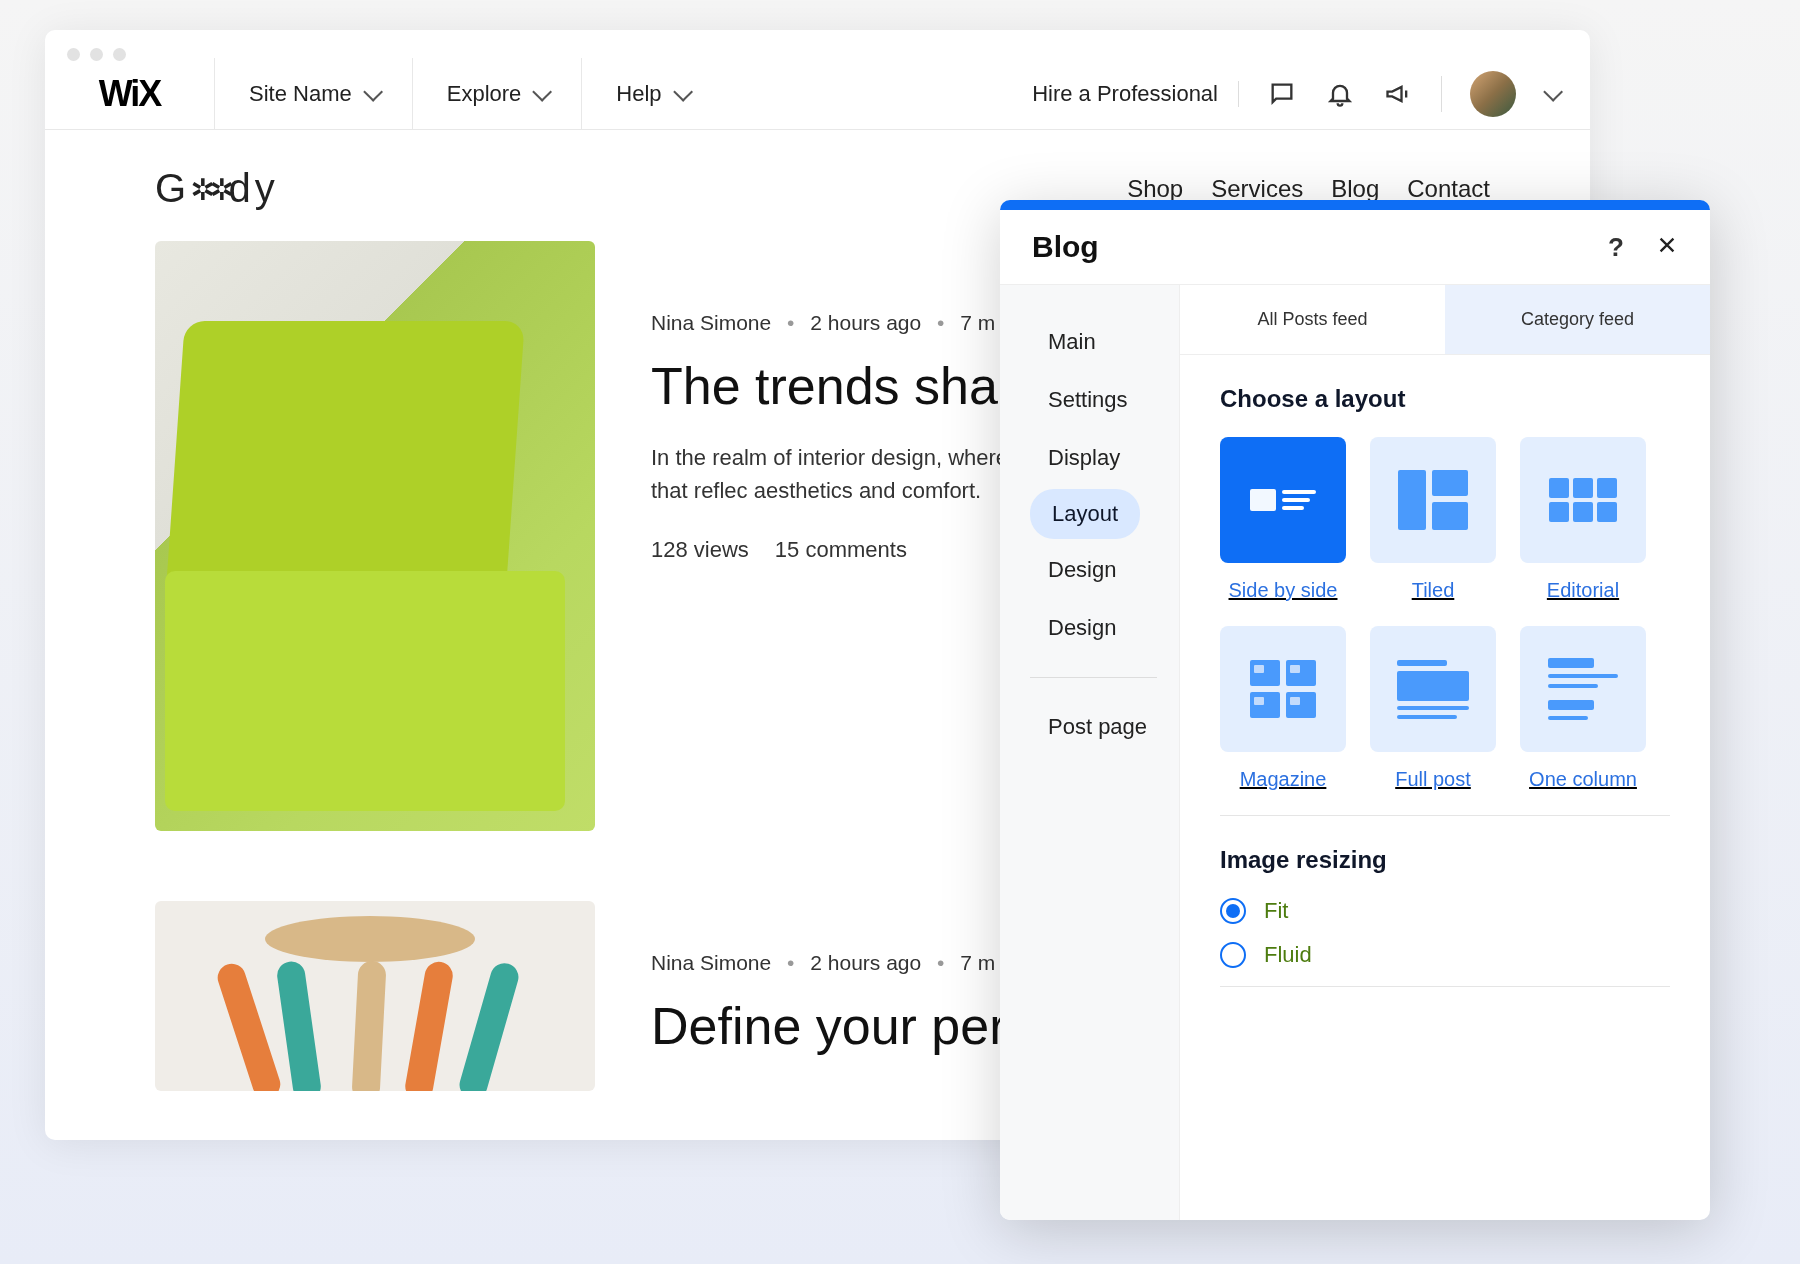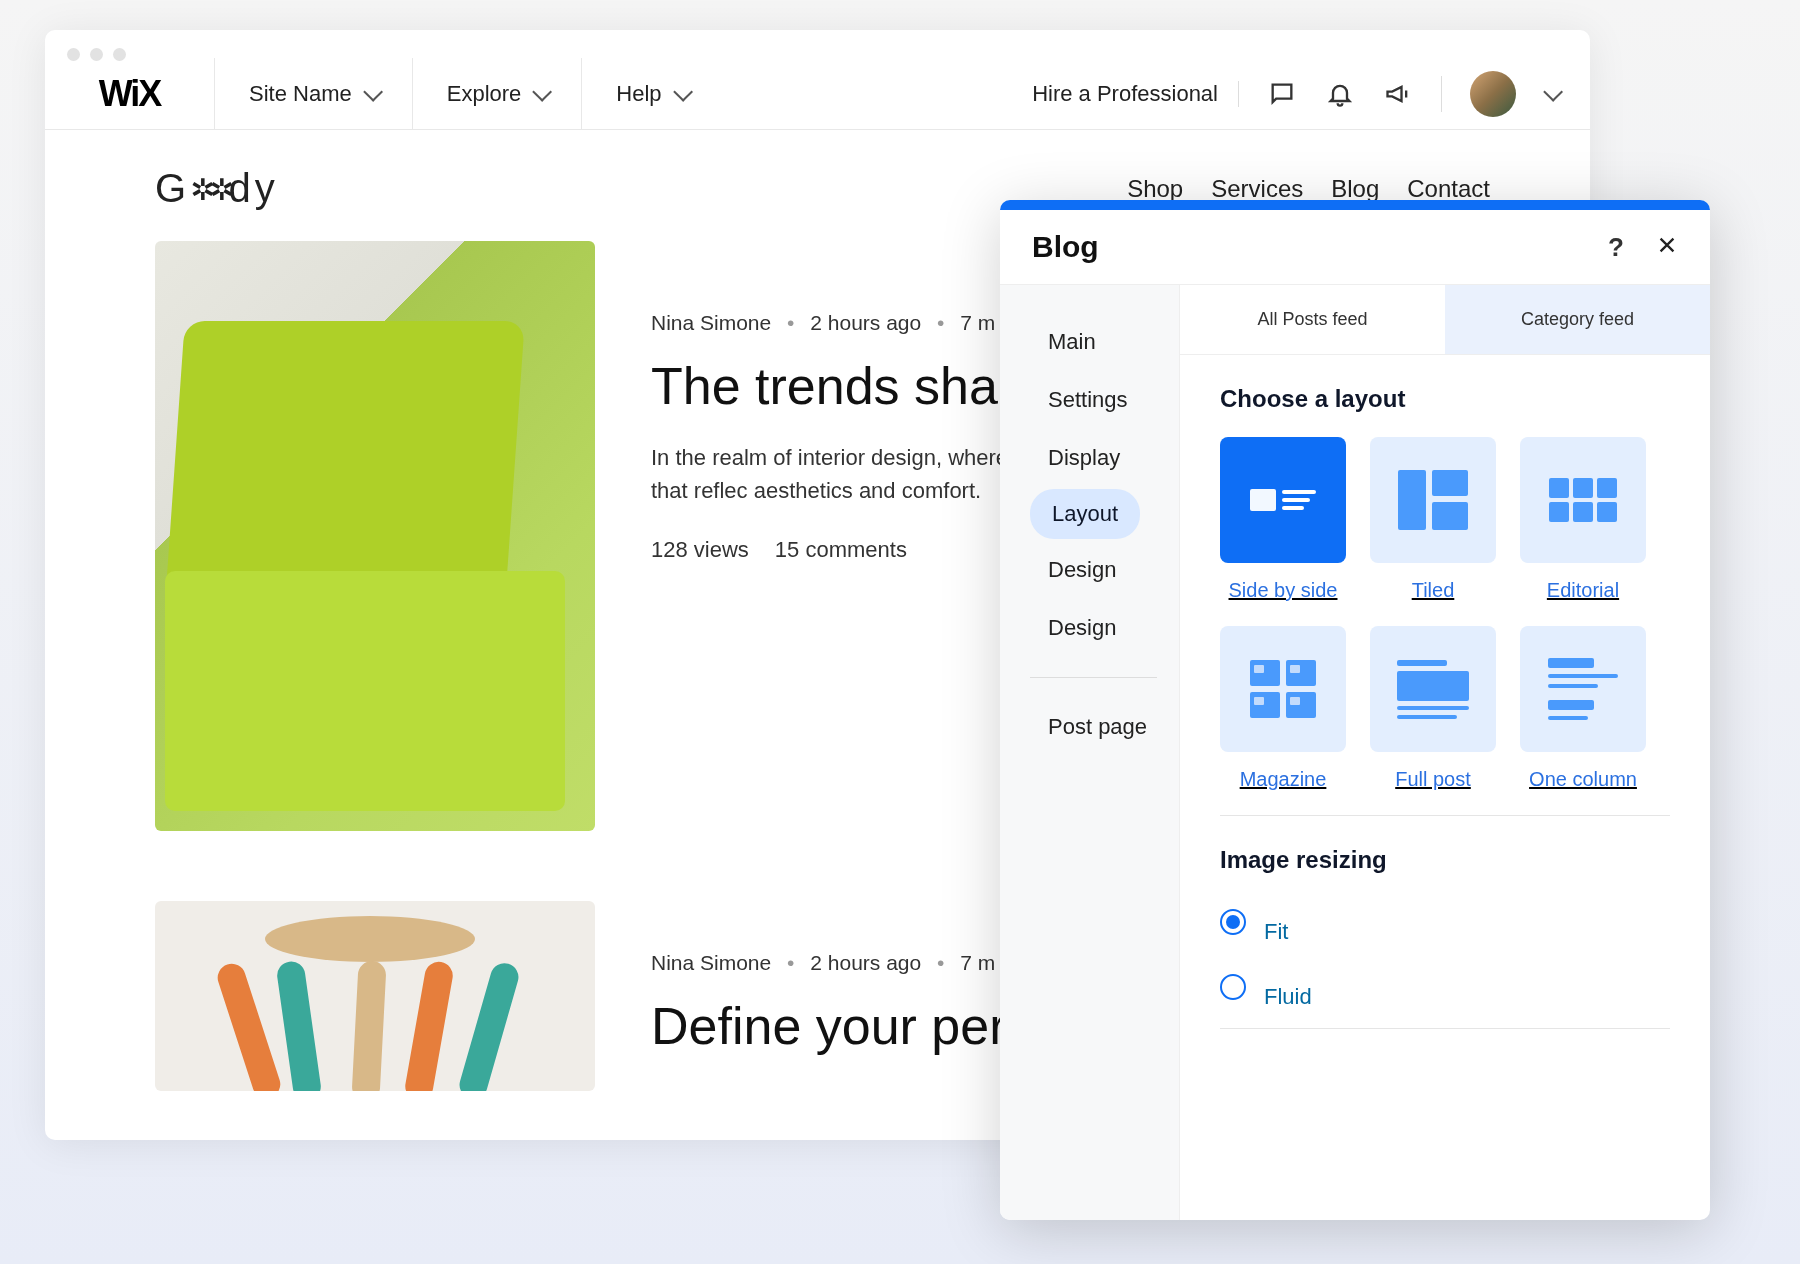--- a/index.html
+++ b/index.html
@@ -427,22 +427,21 @@
   border: 2.5px solid #0e6ef5;
   border-radius: 50%;
   display: flex; align-items: center; justify-content: center;
 }
 .radio.checked::after {
   content: "";
   width: 14px; height: 14px; border-radius: 50%; background: #0e6ef5;
 }
 .radio-label {
   font-size: 22px;
-  color: #0369a1;
-  margin-top: 21px;
+  color: #4d7c0f;
 }
 </style>
 </head>
 <body>
 
 <div class="window">
 
   <div class="traffic-lights">
     <span></span>
     <span></span>

